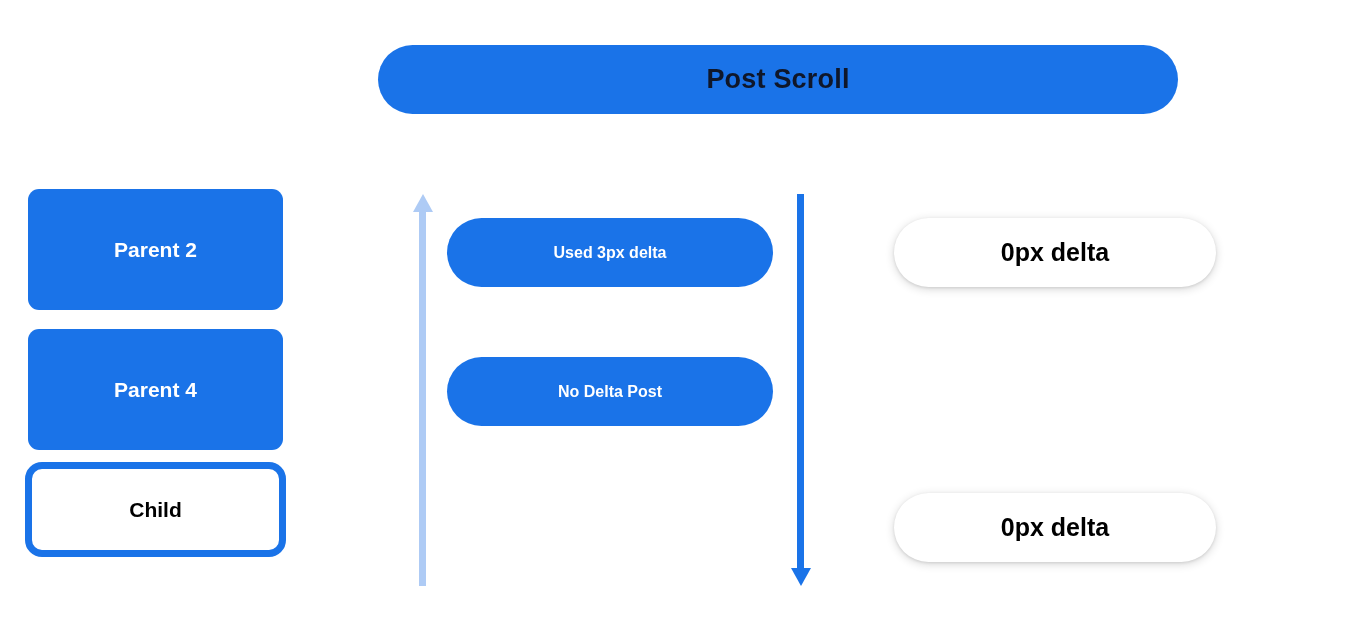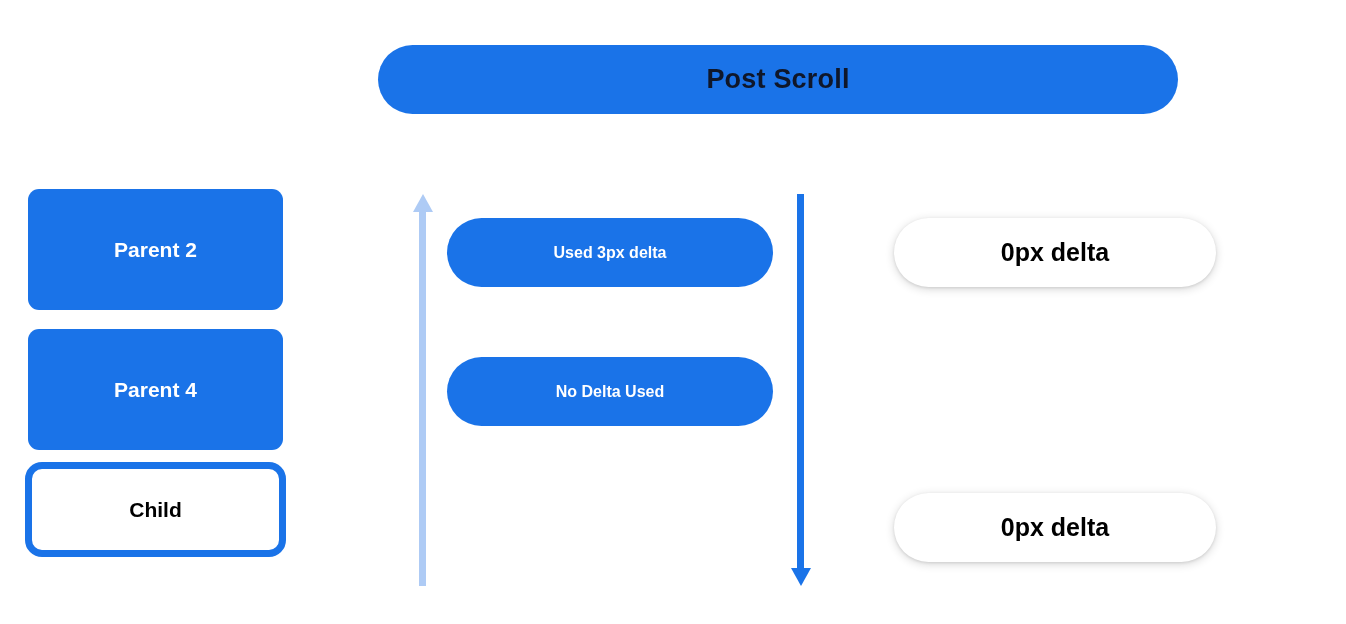--- a/index.html
+++ b/index.html
@@ -172,19 +172,19 @@
     <div class="stem"></div>
   </div>
 
   <div class="arrow" id="arrow-down">
     <div class="stem"></div>
     <div class="head"></div>
   </div>
 
   <div class="pill-blue" id="pill-used-delta">Used 3px delta</div>
 
-  <div class="pill-blue" id="pill-no-delta">No Delta Used</div>
+  <div class="pill-blue" id="pill-no-delta">No Delta Post</div>
 
   <div class="pill-white" id="pill-delta-top">0px delta</div>
 
   <div class="pill-white" id="pill-delta-bottom">0px delta</div>
 
 </div>
 
 </body></html>

